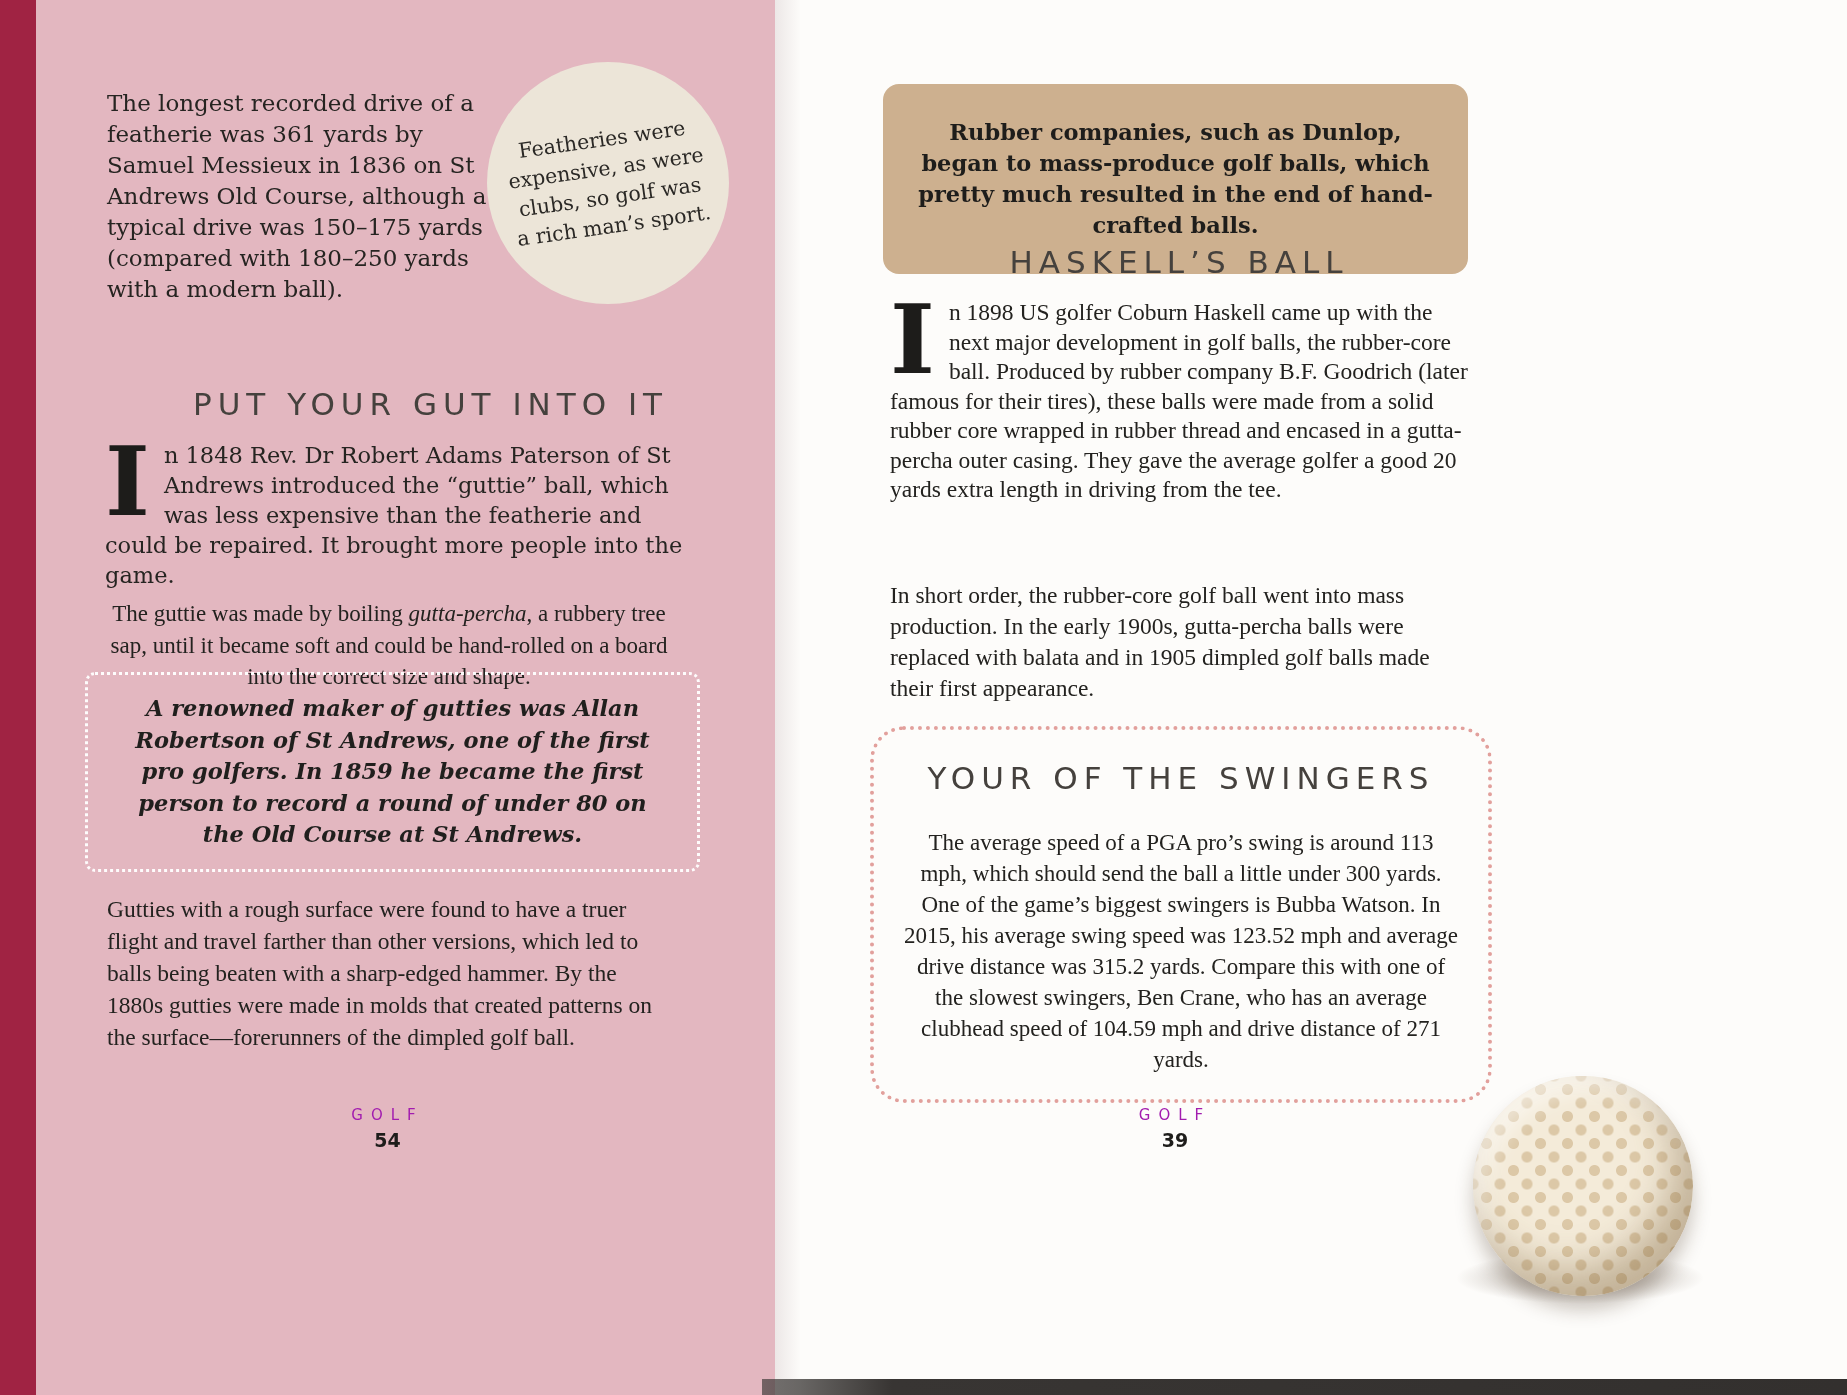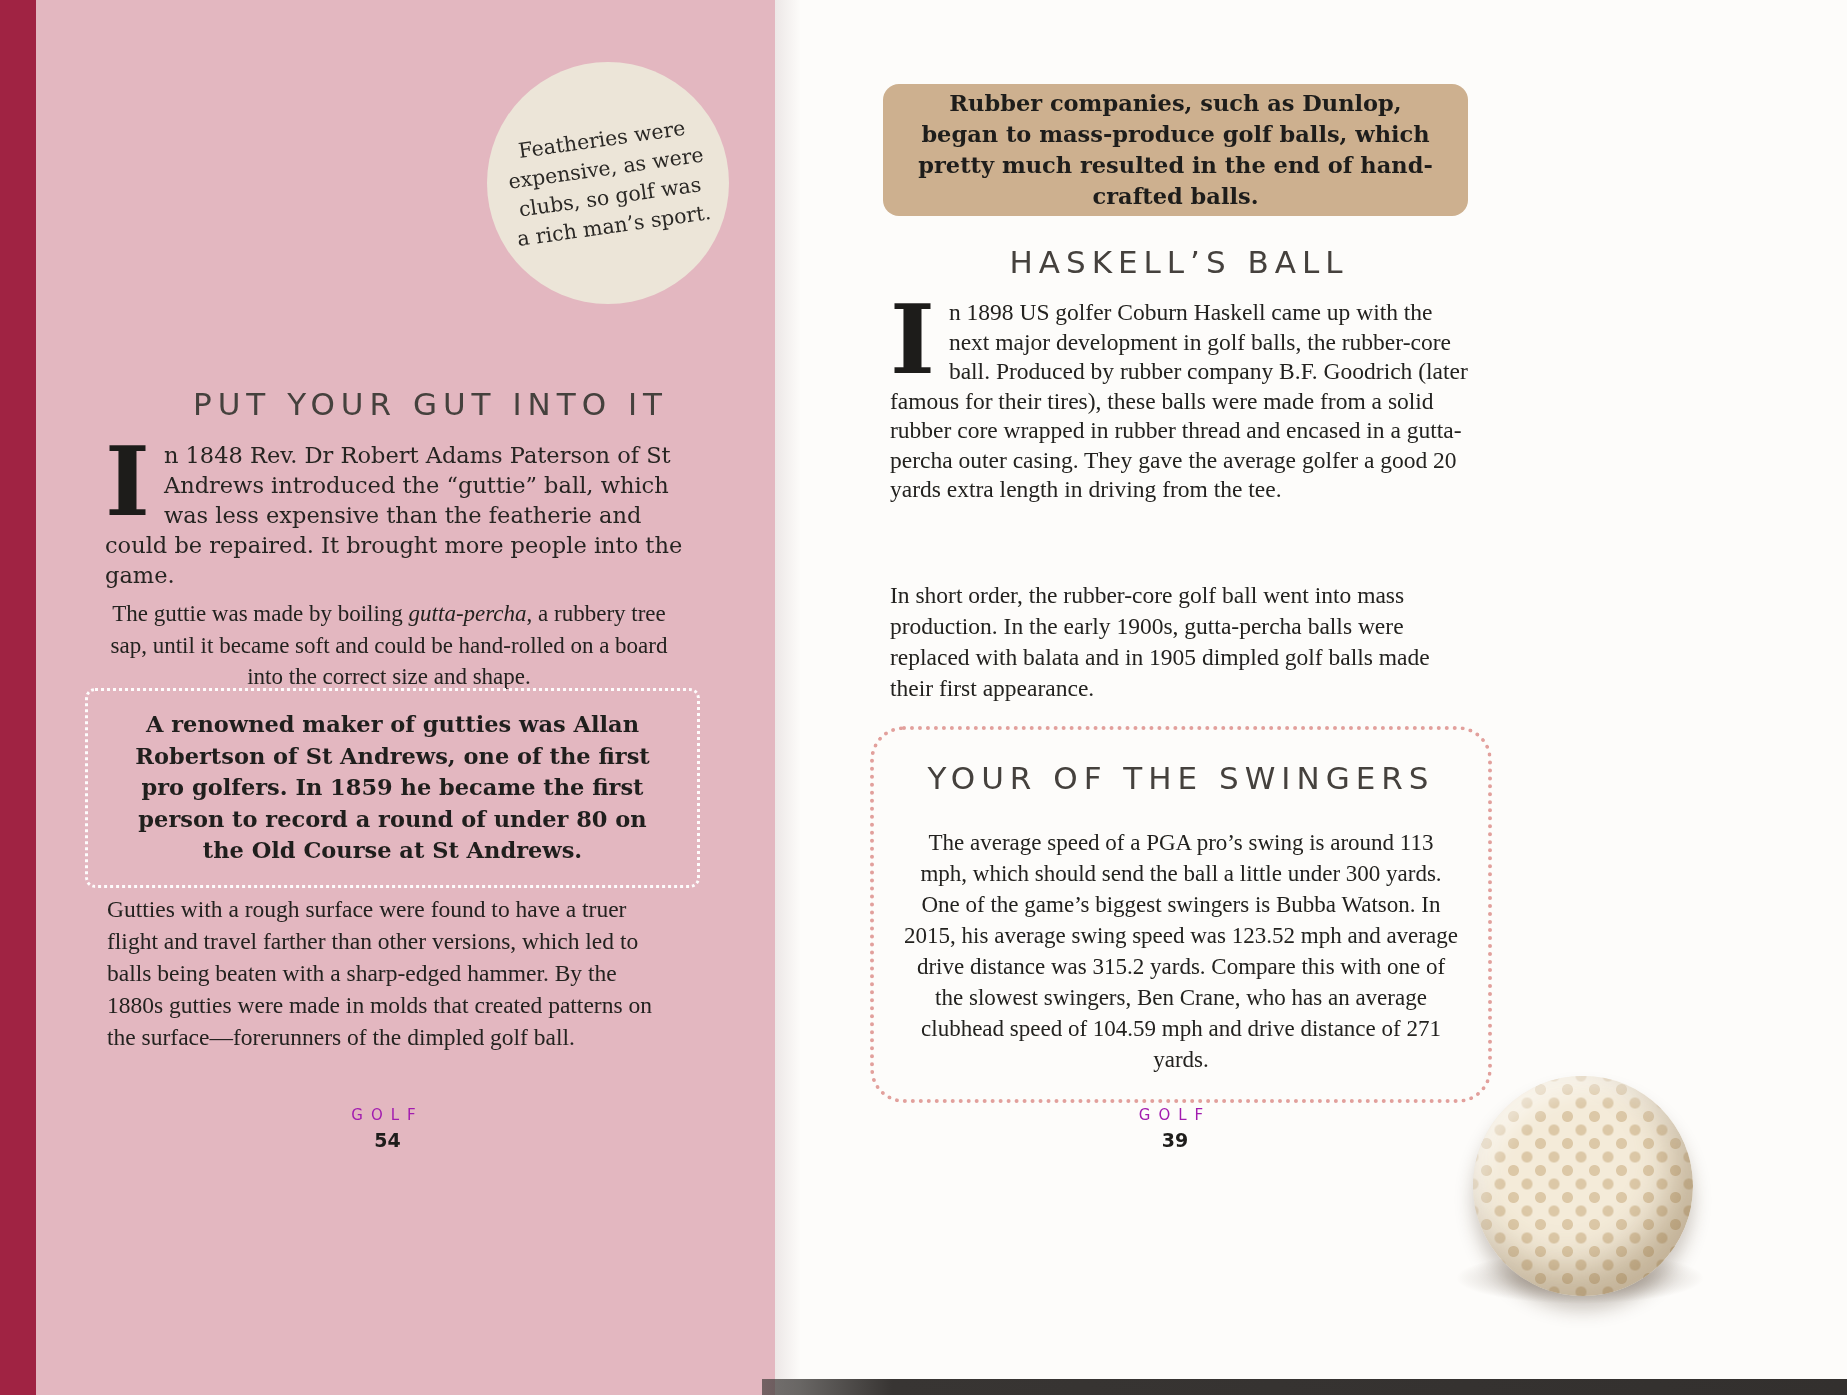--- a/index.html
+++ b/index.html
@@ -88,26 +88,27 @@
     left: 100px; top: 598px;
     width: 578px;
     margin: 0;
     text-align: center;
     font-size: 23px; line-height: 31.5px;
     color: #23221f;
   }
   .guttie-made .gp { font-weight: 400; font-style: italic; }
   .callout-left {
     position: absolute;
-    left: 85px; top: 688px;
+    left: 85px; top: 672px;
     width: 615px;
     box-sizing: border-box;
     border: 3px dotted rgba(255,255,255,0.95);
     border-radius: 10px;
     padding: 18px 26px;
+    font-style: italic;
   }
   .callout-left p {
     margin: 0;
     text-align: center;
     font-family: "DejaVu Serif", serif;
     font-weight: 700;
     font-size: 22.5px; line-height: 31.5px;
     color: #201f1d;
   }
   .closing {
@@ -144,21 +145,21 @@
     width: 1072px; height: 1395px;
     background: #fdfcfa;
   }
   .banner {
     position: absolute;
     left: 108px; top: 84px;
     width: 585px;
     box-sizing: border-box;
     background: #cdb08f;
     border-radius: 16px;
-    padding: 4px 26px;
+    padding: 33px 26px;
   }
   .banner p {
     margin: 0;
     text-align: center;
     font-family: "DejaVu Serif", serif;
     font-weight: 700;
     font-size: 22.5px; line-height: 31px;
     color: #1e1d1b;
   }
   .heading-right {
@@ -236,20 +237,21 @@
       inset 10px 14px 22px rgba(255, 255, 255, 0.55),
       0 14px 18px rgba(60, 40, 20, 0.25);
   }
 </style>
 </head>
 <body>
 
 <div class="spread">
 
   <div class="page-left">
+    <p class="intro">The longest recorded drive of a featherie was 361 yards by Samuel Messieux in 1836 on St Andrews Old Course, although a typical drive was 150–175 yards (compared with 180–250 yards with a modern ball).</p>
 
     <div class="circle">
       <p class="circle-text">Featheries were expensive, as were clubs, so golf was a rich man’s sport.</p>
     </div>
 
     <h2 class="heading heading-left">PUT YOUR GUT INTO IT</h2>
 
     <div class="dropcap-para-left">
       <span class="dropcap">I</span><span>n 1848 Rev. Dr Robert Adams Paterson of St Andrews introduced the “guttie” ball, which was less expensive than the featherie and could be repaired. It brought more people into the game.</span>
     </div>

